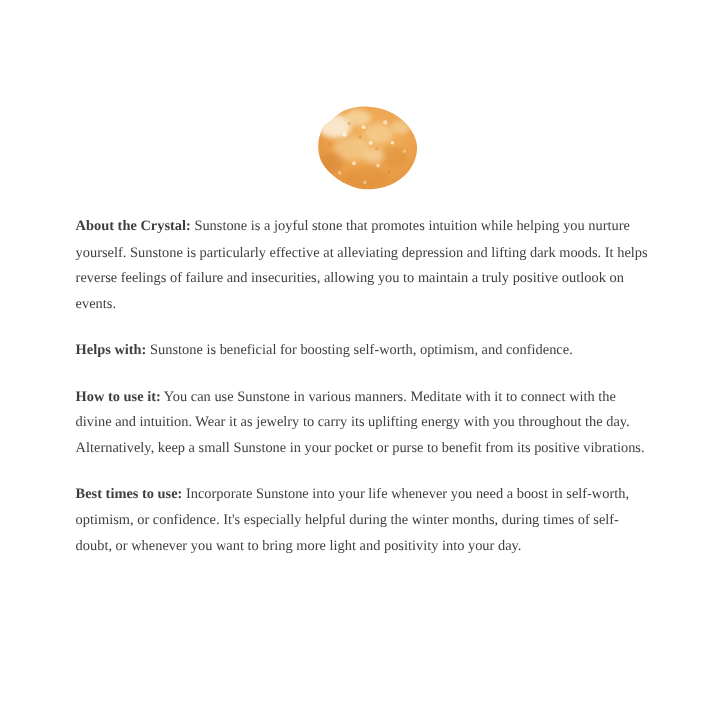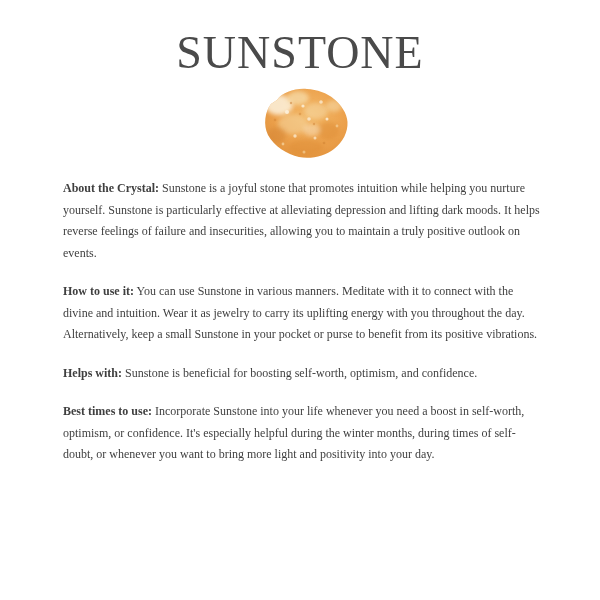--- a/index.html
+++ b/index.html
@@ -58,21 +58,20 @@
   }
   .content p { margin: 0 0 17px 0; }
   .content p:last-child { margin-bottom: 17px; }
   .section-label { font-weight: 700; }
 </style>
 </head>
 <body>
 
 <div class="card">
 
-  <h1 class="page-title">SUNSTONE</h1>
 
   <div class="crystal-wrap">
     <svg viewBox="0 0 94 74" aria-hidden="true">
       <defs>
         <radialGradient id="gBase" cx="55%" cy="38%" r="78%">
           <stop offset="0%" style="stop-color:var(--crystal-mid)"></stop>
           <stop offset="55%" style="stop-color:var(--crystal-base)"></stop>
           <stop offset="100%" style="stop-color:var(--crystal-deep)"></stop>
         </radialGradient>
         <filter id="soft" x="-40%" y="-40%" width="180%" height="180%">
@@ -107,18 +106,18 @@
         <circle cx="57" cy="38" r="1.2" fill="var(--crystal-shadow)" opacity="0.45"></circle>
         <circle cx="43" cy="28" r="1.3" fill="var(--crystal-shadow)" opacity="0.4"></circle>
         <circle cx="67" cy="57" r="1.3" fill="var(--crystal-shadow)" opacity="0.45"></circle>
         <circle cx="18" cy="34" r="1.3" fill="var(--crystal-shadow)" opacity="0.4"></circle>
       </g>
     </svg>
   </div>
 
   <div class="content">
     <p><span class="section-label">About the Crystal:</span><span> Sunstone is a joyful stone that promotes intuition while helping you nurture yourself. Sunstone is particularly effective at alleviating depression and lifting dark moods. It helps reverse feelings of failure and insecurities, allowing you to maintain a truly positive outlook on events.</span></p>
+    <p><span class="section-label">Helps with:</span><span> Sunstone is beneficial for boosting self-worth, optimism, and confidence.</span></p>
     <p><span class="section-label">How to use it:</span><span> You can use Sunstone in various manners. Meditate with it to connect with the divine and intuition. Wear it as jewelry to carry its uplifting energy with you throughout the day. Alternatively, keep a small Sunstone in your pocket or purse to benefit from its positive vibrations.</span></p>
-    <p><span class="section-label">Helps with:</span><span> Sunstone is beneficial for boosting self-worth, optimism, and confidence.</span></p>
     <p><span class="section-label">Best times to use:</span><span> Incorporate Sunstone into your life whenever you need a boost in self-worth, optimism, or confidence. It's especially helpful during the winter months, during times of self-doubt, or whenever you want to bring more light and positivity into your day.</span></p>
   </div>
 
 </div>
 
 </body></html>

